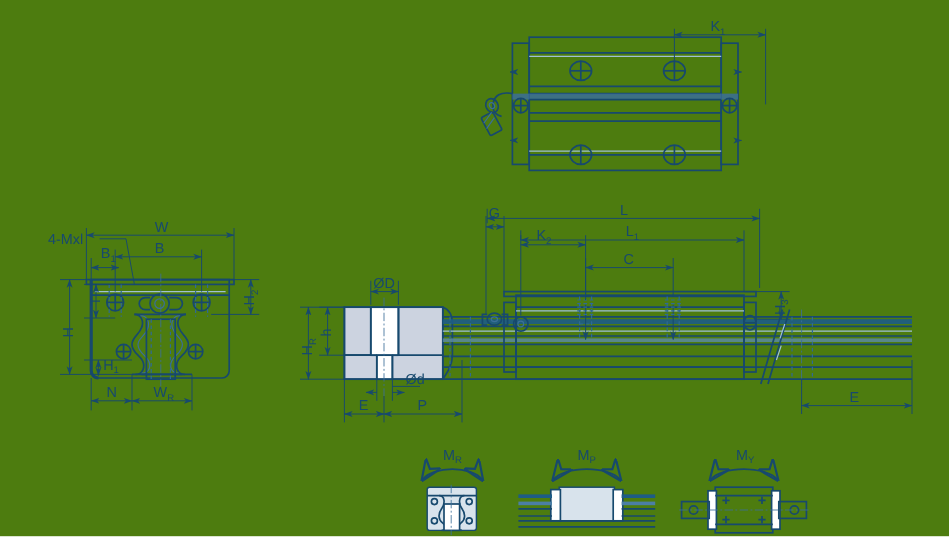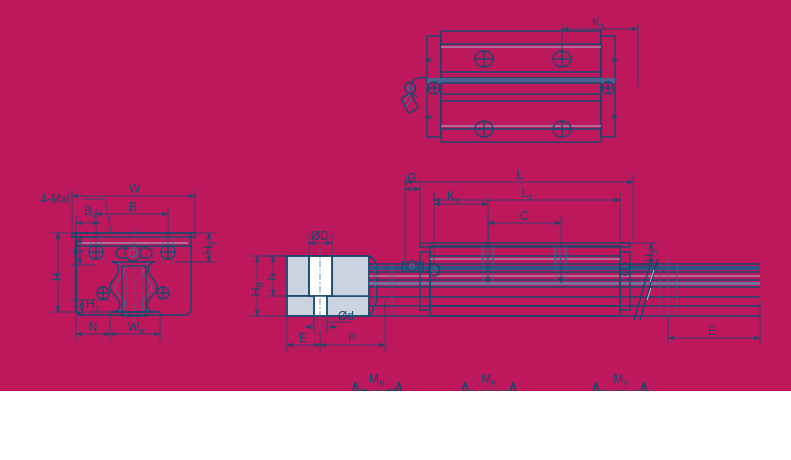--- a/index.html
+++ b/index.html
@@ -1,17 +1,17 @@
 <!DOCTYPE html>
 <html><head>
 <meta charset="utf-8">
 <style>
   html,body{margin:0;padding:0;background:#ffffff;}
-  #root{position:relative;width:791px;height:391px;overflow:hidden;
-        font-family:"Liberation Sans", sans-serif;background:#be185d;}
+  #root{position:relative;width:791px;height:447px;overflow:hidden;
+        font-family:"Liberation Sans", sans-serif;background:#4d7c0f;}
   svg{display:block;}
   .lbl{fill:#17496e;font-family:"Liberation Sans", sans-serif;font-size:12px;}
   .lbl-sub{font-size:8px;}
 </style>
 </head>
 <body>
 
 <div id="root">
 <svg width="791" height="460" viewBox="0 0 791 460">
   <defs>

